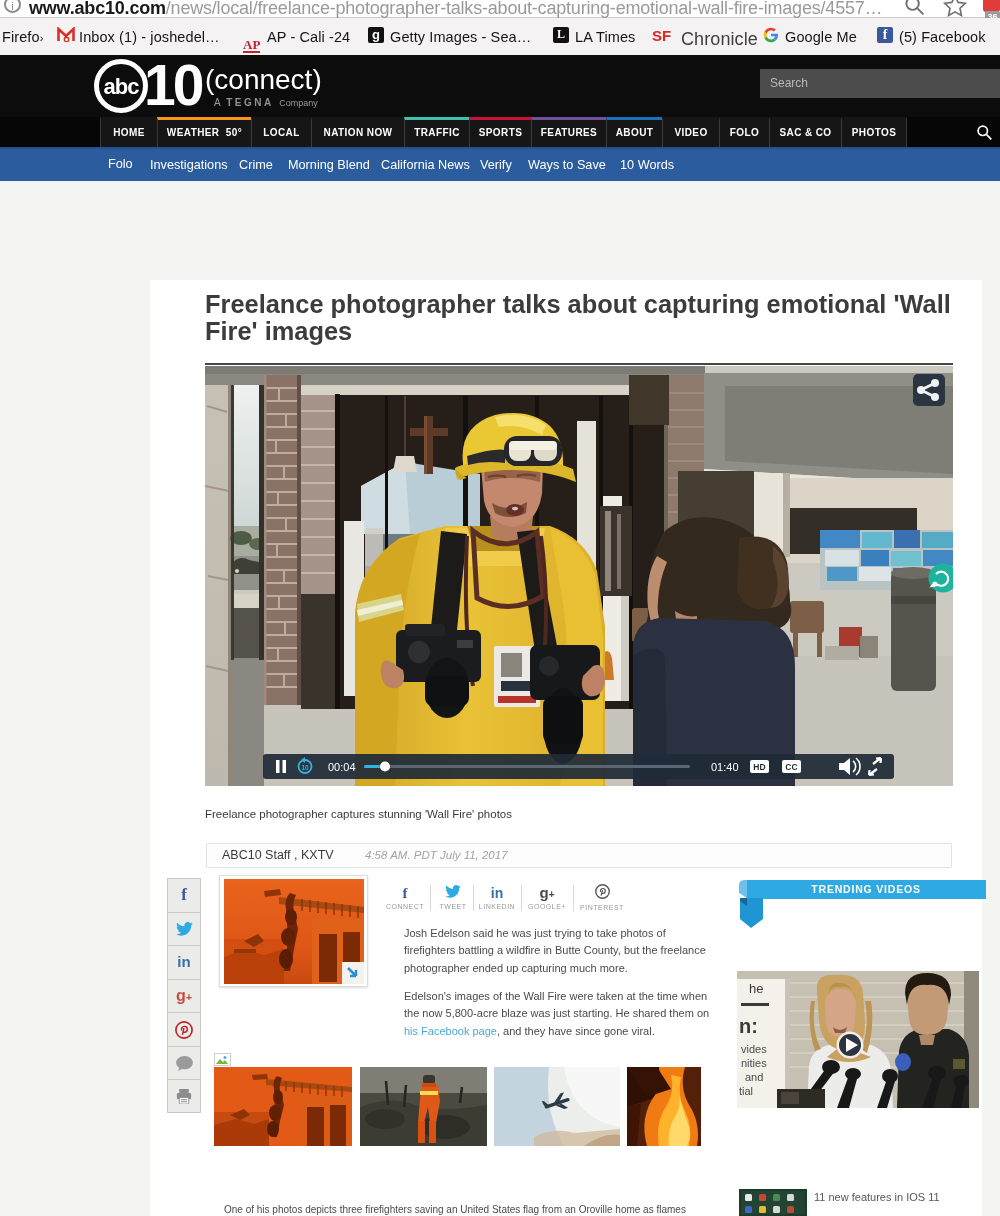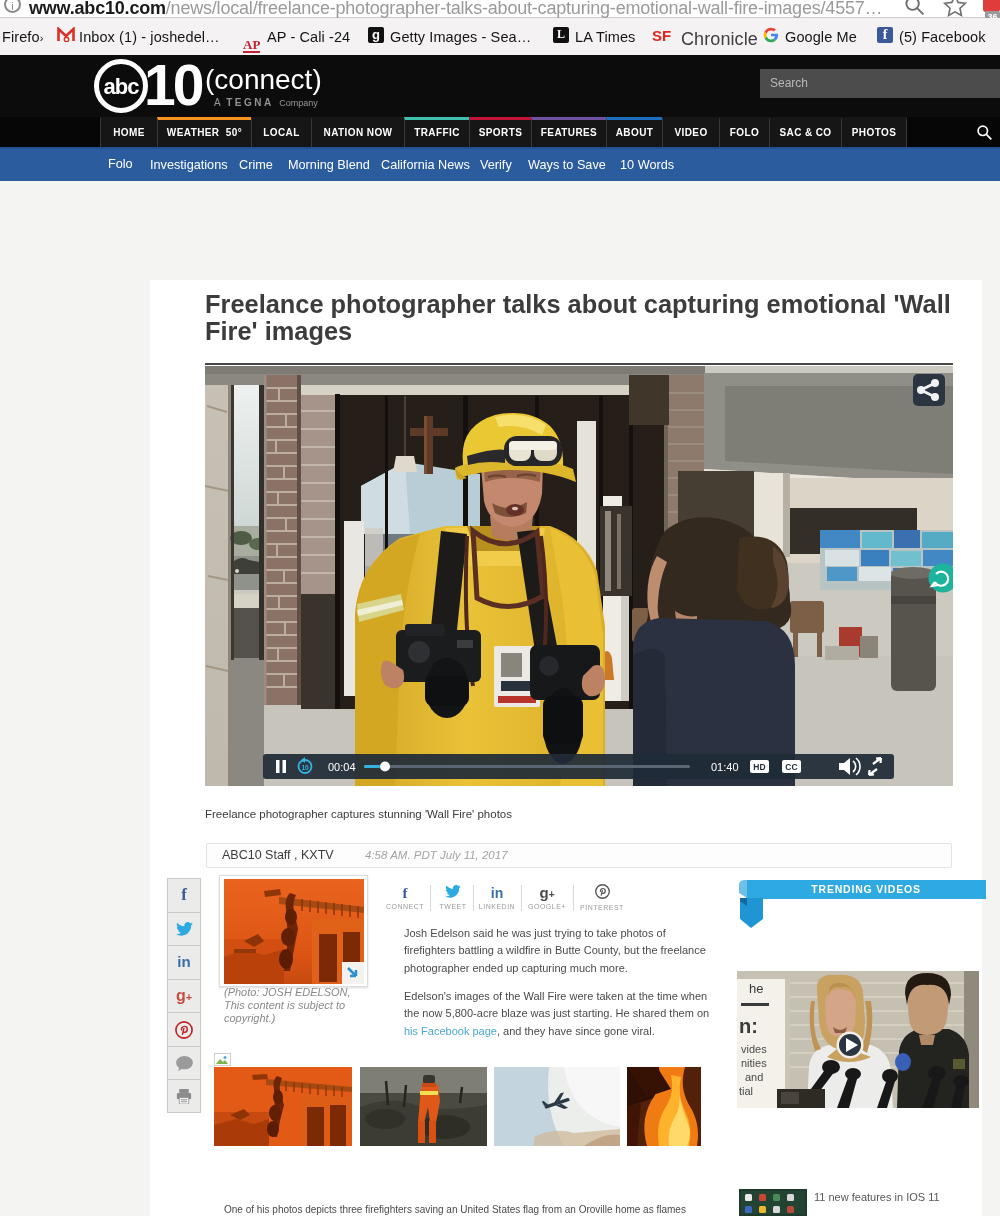--- a/index.html
+++ b/index.html
@@ -449,21 +449,20 @@
 <ellipse cx="67" cy="38" rx="6" ry="8" fill="#5f1f05"></ellipse>
 <ellipse cx="64" cy="58" rx="7" ry="9" fill="#611f04"></ellipse>
 <ellipse cx="62" cy="80" rx="7" ry="10" fill="#5a1d04"></ellipse>
 <path d="M40,12 L56,10 L57,16 L41,18 Z" fill="#903508"></path>
 <path d="M20,62 L34,55 L40,62 L30,68 Z" fill="#8e3306"></path>
 <rect x="10" y="70" width="22" height="4" fill="#933608"></rect>
 <rect x="118" y="83" width="22" height="22" fill="#f4f2ee"></rect>
 <path d="M124,89 l8,8 M132,97 l0,-6 M132,97 l-6,0" stroke="#2e8fd0" stroke-width="2.5" fill="none"></path>
 </svg>
 </div>
-<div class="abs" style="left:224px;top:986px;width:150px;font-size:11px;font-style:italic;color:#8a8a8a;line-height:13px;">(Photo: JOSH EDELSON, This content is subject to copyright.)</div>
 
 <div class="abs shitem" style="left:383px;top:884px;width:44px;"><span style="font-family:'Liberation Serif',serif;font-weight:bold;font-size:15px;color:#3b5a98;">f</span><span class="shlab">CONNECT</span></div>
 <div class="abs shdiv" style="left:430px;top:885px;"></div>
 <div class="abs shitem" style="left:431px;top:884px;width:44px;"><svg width="16" height="13" viewBox="0 0 24 20">
         <path d="M24 2.4c-.9.4-1.8.7-2.8.8 1-.6 1.8-1.6 2.2-2.7-1 .6-2 1-3.1 1.2C19.4.6 18.1 0 16.7 0c-2.7 0-4.9 2.2-4.9 4.9 0 .4 0 .8.1 1.1C7.7 5.8 4.1 3.8 1.7.9 1.2 1.7 1 2.5 1 3.4c0 1.7.9 3.2 2.2 4.1-.8 0-1.6-.2-2.2-.6v.1c0 2.4 1.7 4.4 3.9 4.8-.4.1-.8.2-1.3.2-.3 0-.6 0-.9-.1.6 2 2.4 3.4 4.6 3.4-1.7 1.3-3.8 2.1-6.1 2.1-.4 0-.8 0-1.2-.1 2.2 1.4 4.8 2.2 7.5 2.2 9.1 0 14-7.5 14-14v-.6c1-.7 1.8-1.6 2.5-2.5z" fill="#2caae1"></path>
       </svg><span class="shlab">TWEET</span></div>
 <div class="abs shdiv" style="left:473px;top:885px;"></div>
 <div class="abs shitem" style="left:474px;top:884px;width:46px;"><span style="font-weight:bold;font-size:14px;color:#3a6ea8;">in</span><span class="shlab">LINKEDIN</span></div>
 <div class="abs shdiv" style="left:521px;top:885px;"></div>
 <div class="abs shitem" style="left:522px;top:884px;width:50px;"><span style="font-weight:bold;font-size:15px;color:#4a4a4a;">g<span style="font-size:10px;">+</span></span><span class="shlab">GOOGLE+</span></div>

